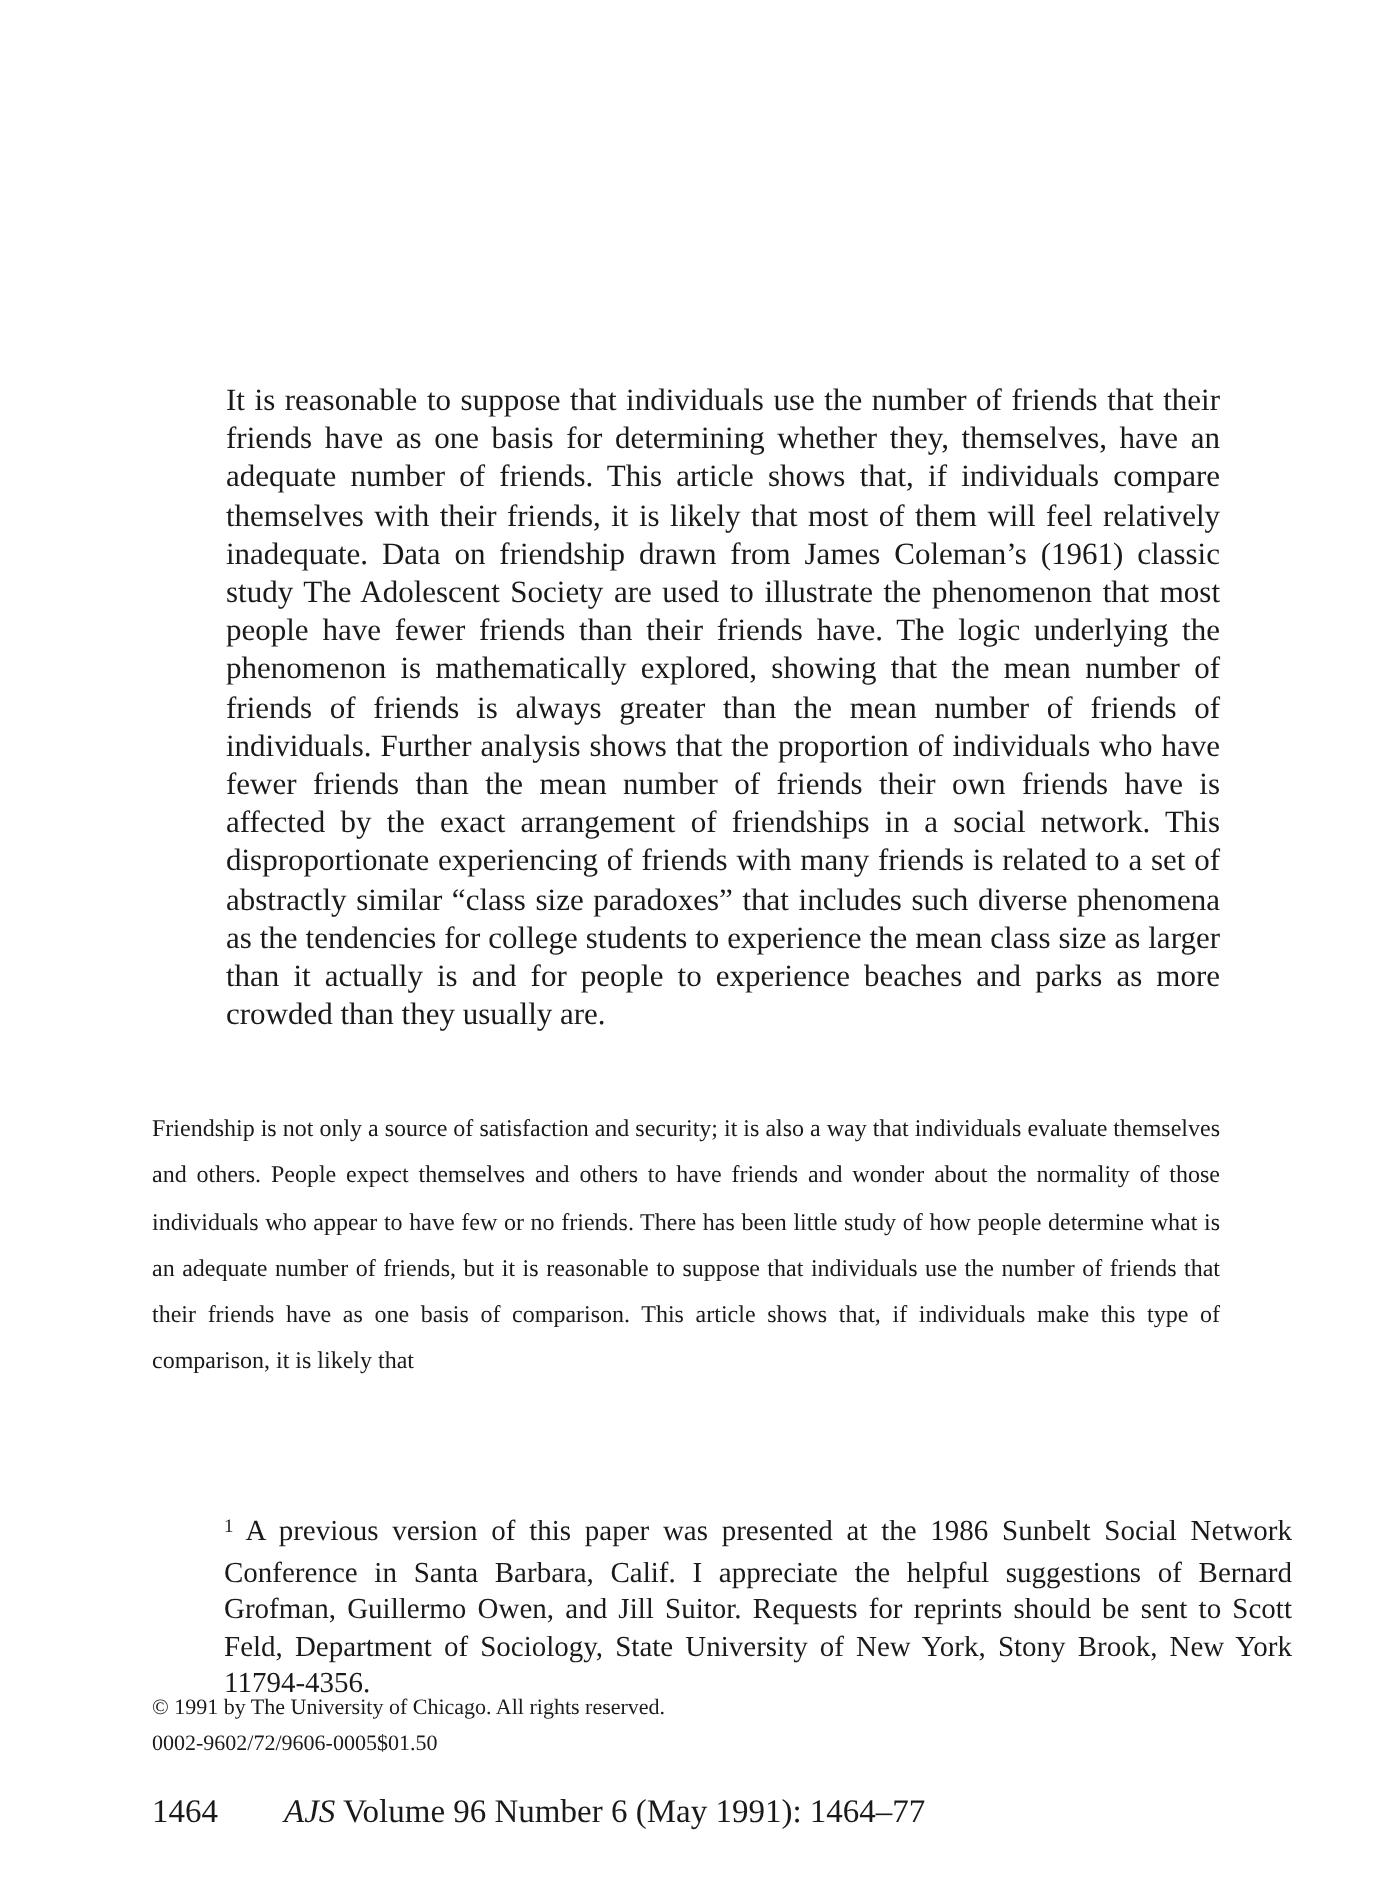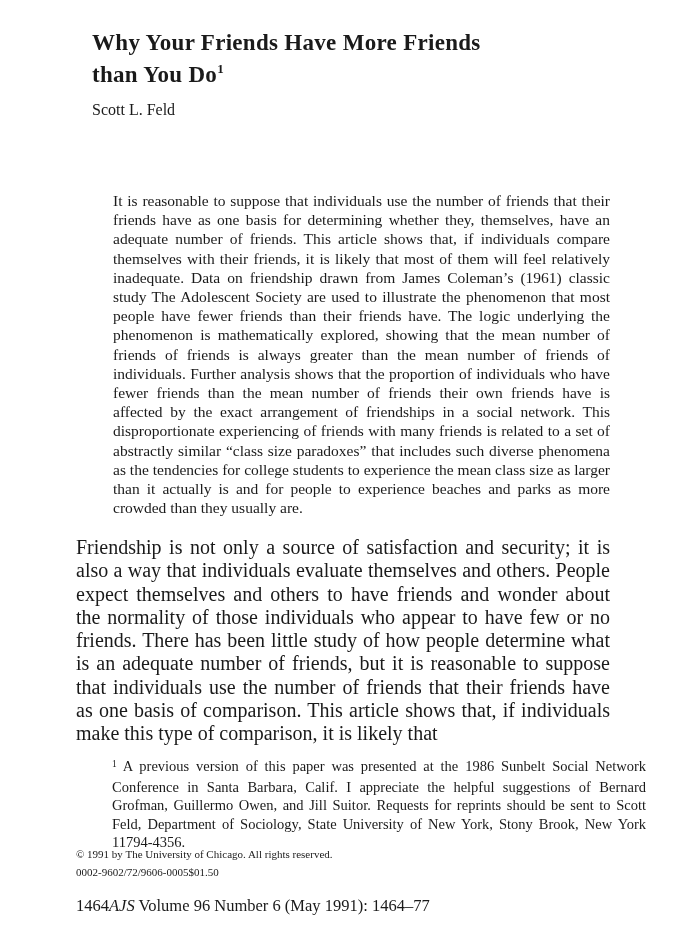--- a/index.html
+++ b/index.html
@@ -43,23 +43,23 @@
   .abstract {
     left: 113px; top: 191px;
     width: 497px;
     font-size: 15.5px;
     line-height: 19.2px;
     text-align: justify;
   }
   .italic { }
 
   .body-par {
-    left: 76px; top: 536px;
+    left: 76px; top: 553px;
     width: 534px;
-    font-size: 20px;
+    font-size: 12px;
     line-height: 23.3px;
     text-align: justify;
   }
 
   .footnote {
     left: 76px; top: 757px;
     width: 534px;
     font-size: 14.5px;
     line-height: 18.6px;
     text-align: justify;
@@ -79,34 +79,30 @@
   }
 
   .page-footer {
     left: 76px; top: 895px;
     width: 560px;
     font-size: 16.5px;
     line-height: 22px;
     display: flex;
     align-items: center;
   }
-  .footer-citation { }
+  .footer-citation { margin-left: 33px; }
   .journal-abbrev { font-style: italic; }
 </style>
 </head>
 <body>
 
 <div class="page">
 
-  <h1 class="abs article-title"><span>Why Your Friends Have More Friends</span><br>
-    <span>than You Do</span><span class="title-sup">1</span>
-  </h1>
 
   <div class="abs byline">
-    <div>Scott L. Feld</div>
   </div>
 
   <div class="abs abstract"><span>It is reasonable to suppose that individuals use the number of friends that their friends have as one basis for determining whether they, themselves, have an adequate number of friends. This article shows that, if individuals compare themselves with their friends, it is likely that most of them will feel relatively inadequate. Data on friendship drawn from James Coleman’s (1961) classic study </span><span class="italic">The Adolescent Society</span><span> are used to illustrate the phenomenon that most people have fewer friends than their friends have. The logic underlying the phenomenon is mathematically explored, showing that the mean number of friends of friends is always greater than the mean number of friends of individuals. Further analysis shows that the proportion of individuals who have fewer friends than the mean number of friends their own friends have is affected by the exact arrangement of friendships in a social network. This disproportionate experiencing of friends with many friends is related to a set of abstractly similar “class size paradoxes” that includes such diverse phenomena as the tendencies for college students to experience the mean class size as larger than it actually is and for people to experience beaches and parks as more crowded than they usually are.</span></div>
 
   <p class="abs body-par">Friendship is not only a source of satisfaction and security; it is also a way that individuals evaluate themselves and others. People expect themselves and others to have friends and wonder about the normality of those individuals who appear to have few or no friends. There has been little study of how people determine what is an adequate number of friends, but it is reasonable to suppose that individuals use the number of friends that their friends have as one basis of comparison. This article shows that, if individuals make this type of comparison, it is likely that</p>
 
   <div class="abs footnote"><span class="fn-sup">1</span><span> A previous version of this paper was presented at the 1986 Sunbelt Social Network Conference in Santa Barbara, Calif. I appreciate the helpful suggestions of Bernard Grofman, Guillermo Owen, and Jill Suitor. Requests for reprints should be sent to Scott Feld, Department of Sociology, State University of New York, Stony Brook, New York 11794-4356.</span></div>
 
   <div class="abs imprint">
     <div>© 1991 by The University of Chicago. All rights reserved.</div>

